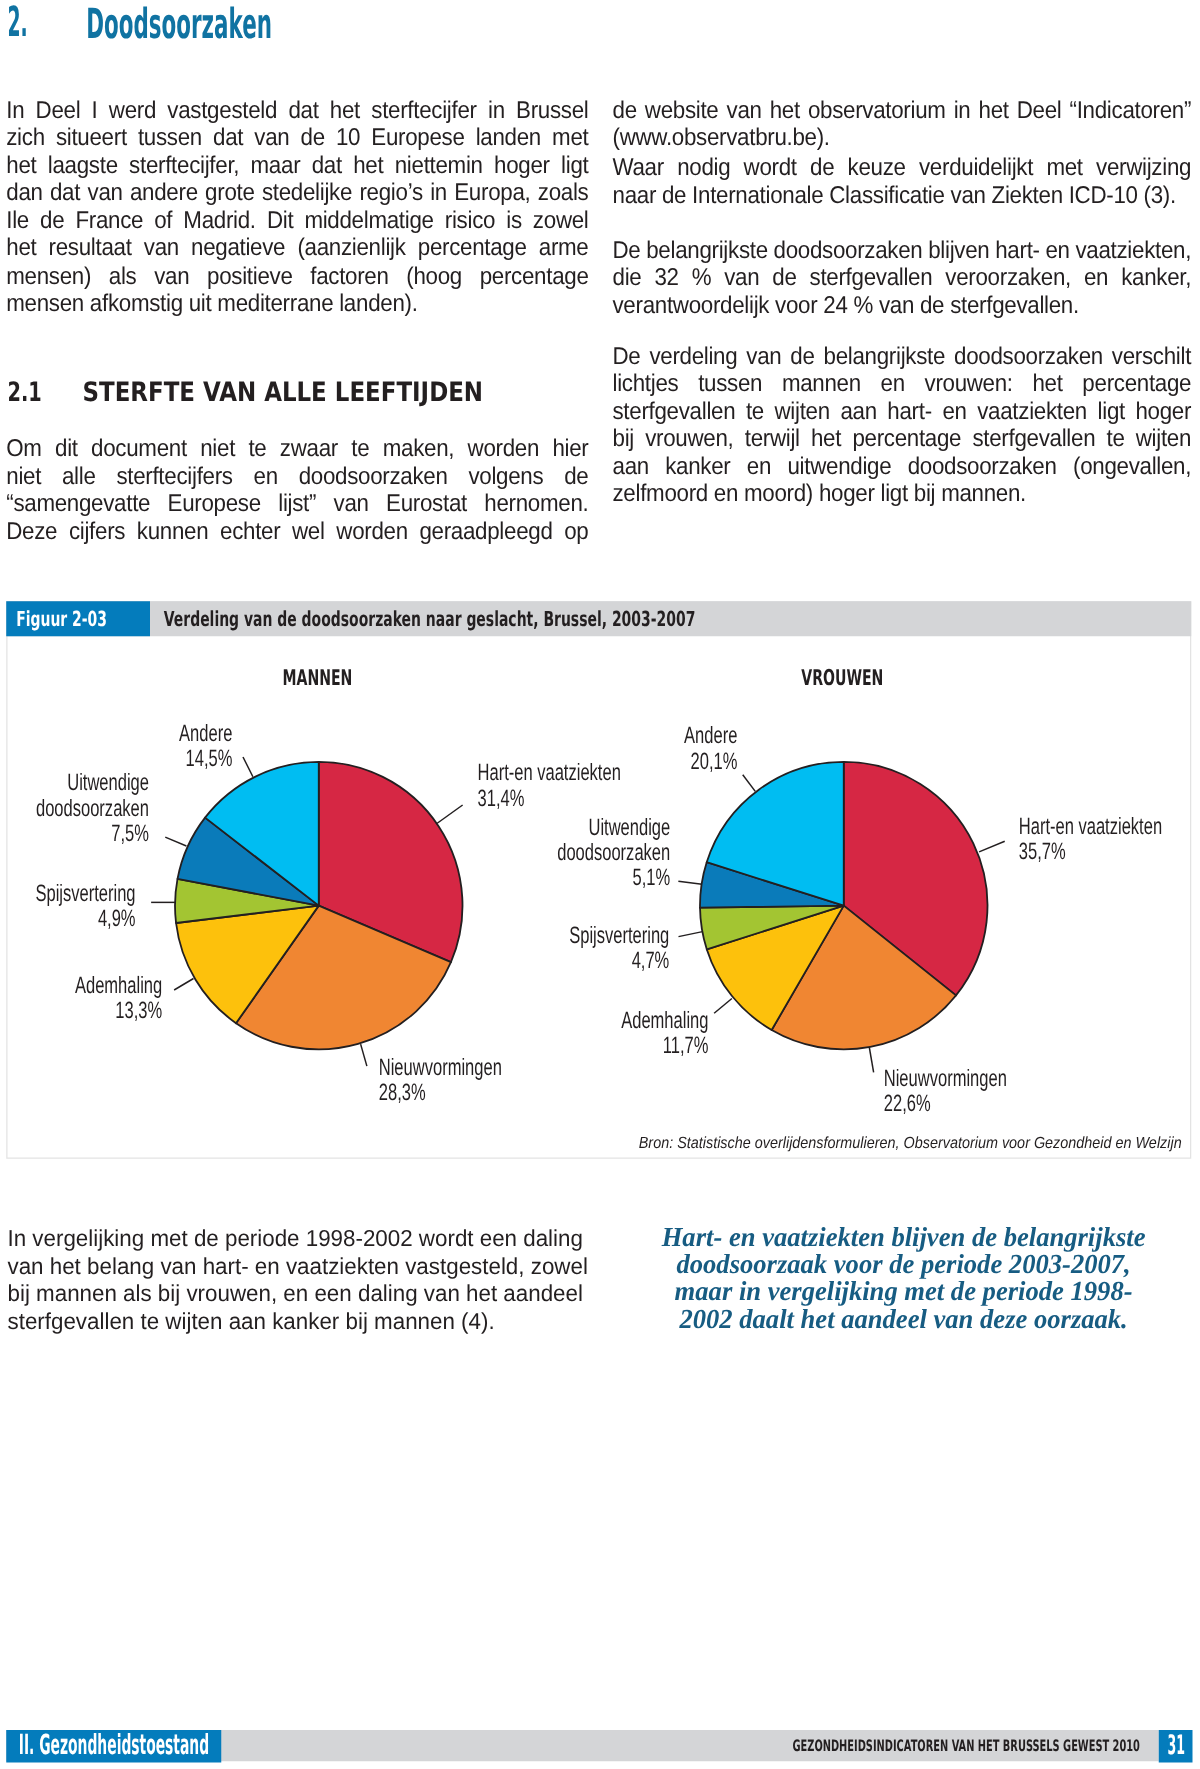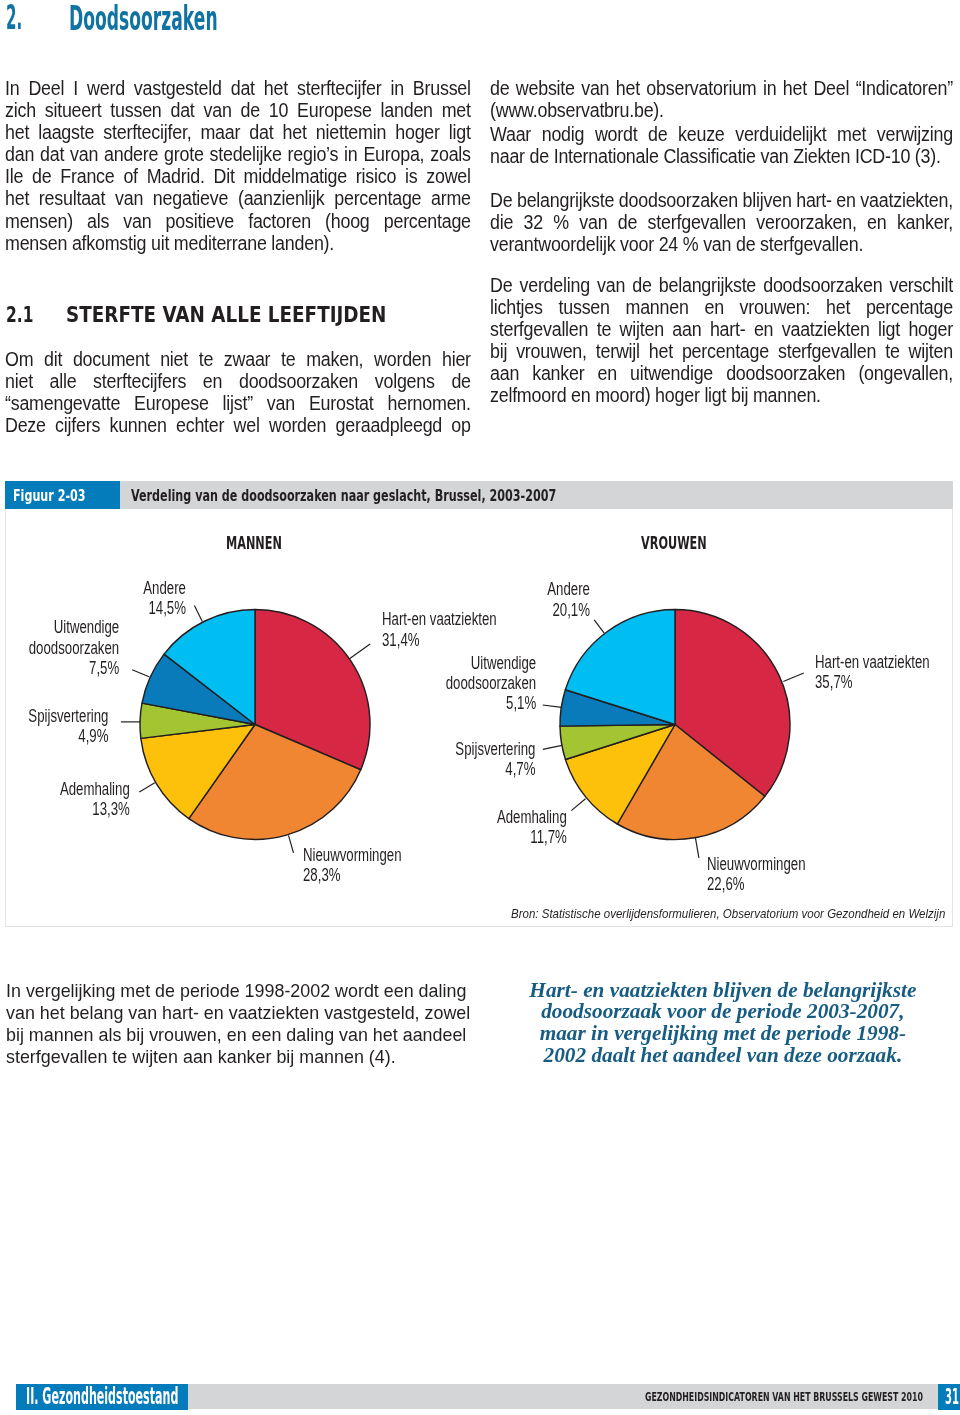--- a/index.html
+++ b/index.html
@@ -57,21 +57,21 @@
   
   .bot-left{position:absolute;left:5.7px;top:979.5px;width:490px;font-size:18.46px;
             line-height:22.2px;color:#231f20;font-family:"Liberation Sans",sans-serif;
             transform:scaleX(.970);transform-origin:left top;}
   .bot-right{position:absolute;left:514px;top:978.5px;width:432px;font-size:22px;
              line-height:21.8px;color:#175c82;font-style:italic;font-weight:bold;
              text-align:center;font-family:"Liberation Serif",serif;
              transform:scaleX(.967);transform-origin:left top;}
 
   
-  .foot{position:absolute;left:0;top:1384px;width:856px;height:26px;margin-left:11px;}
+  .foot{position:absolute;left:0;top:1384px;width:856px;height:26px;}
   .foot .gray{position:absolute;left:5px;top:0;width:921.5px;height:25px;background:#d4d5d7;}
   .foot .blue{position:absolute;left:5px;top:0;width:172px;height:26px;background:#047cbc;}
   .foot .pagebox{position:absolute;left:927.3px;top:0;width:26.5px;height:26px;background:#047cbc;}
   .foot-part{position:absolute;left:14.6px;top:0.5px;color:#fff;font-weight:bold;font-size:22.2px;
              line-height:22.2px;font-family:"DejaVu Sans",sans-serif;white-space:nowrap;
              transform:scaleX(.5);transform-origin:left top;}
   .foot-pub{position:absolute;left:633.5px;top:7.3px;color:#231f20;font-weight:bold;font-size:12.6px;
             line-height:12.6px;font-family:"DejaVu Sans",sans-serif;white-space:nowrap;
             transform:scaleX(.624);transform-origin:left top;}
   .foot-page{position:absolute;left:934.2px;top:2px;color:#fff;font-weight:bold;font-size:21.4px;

